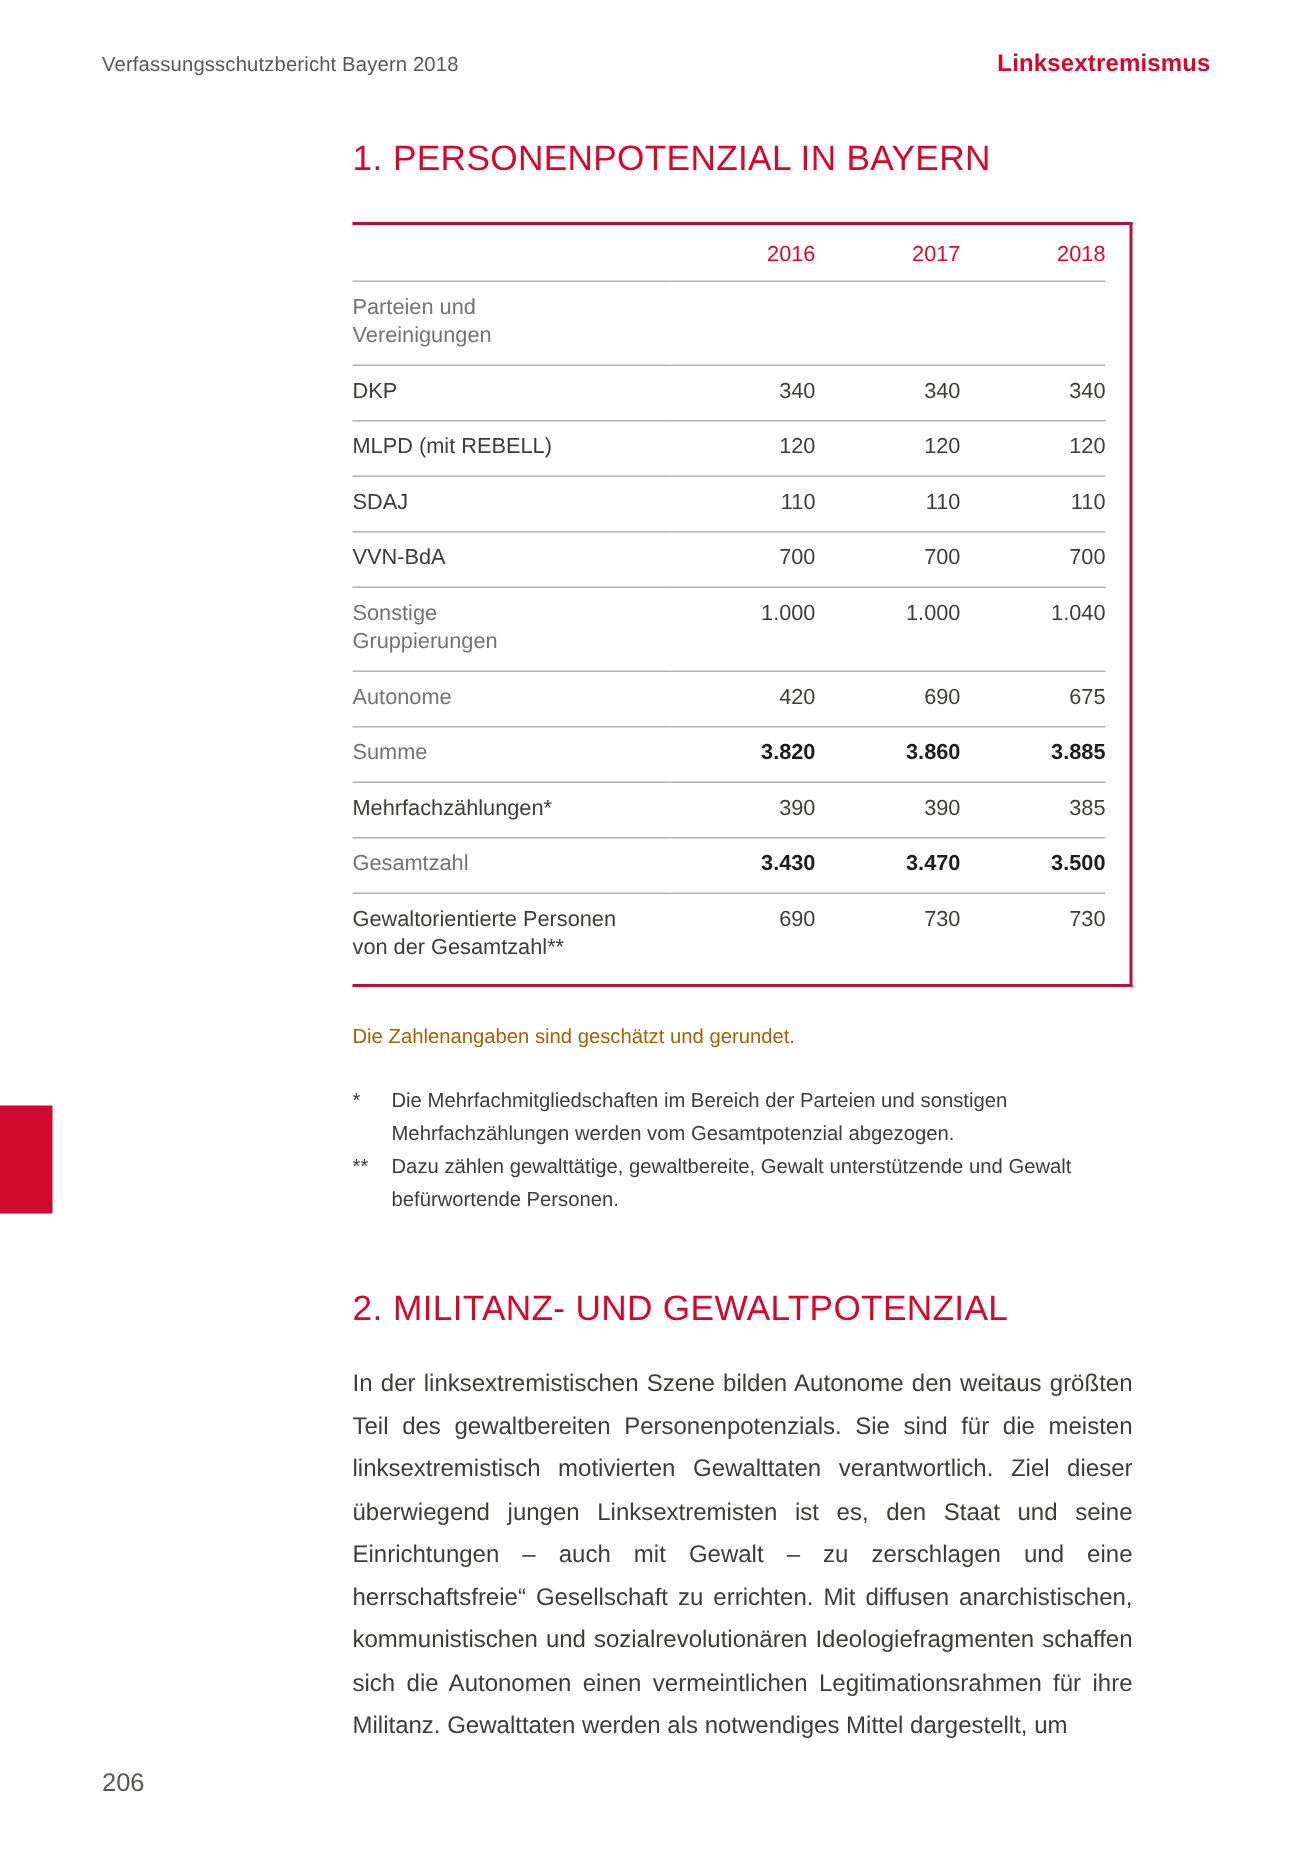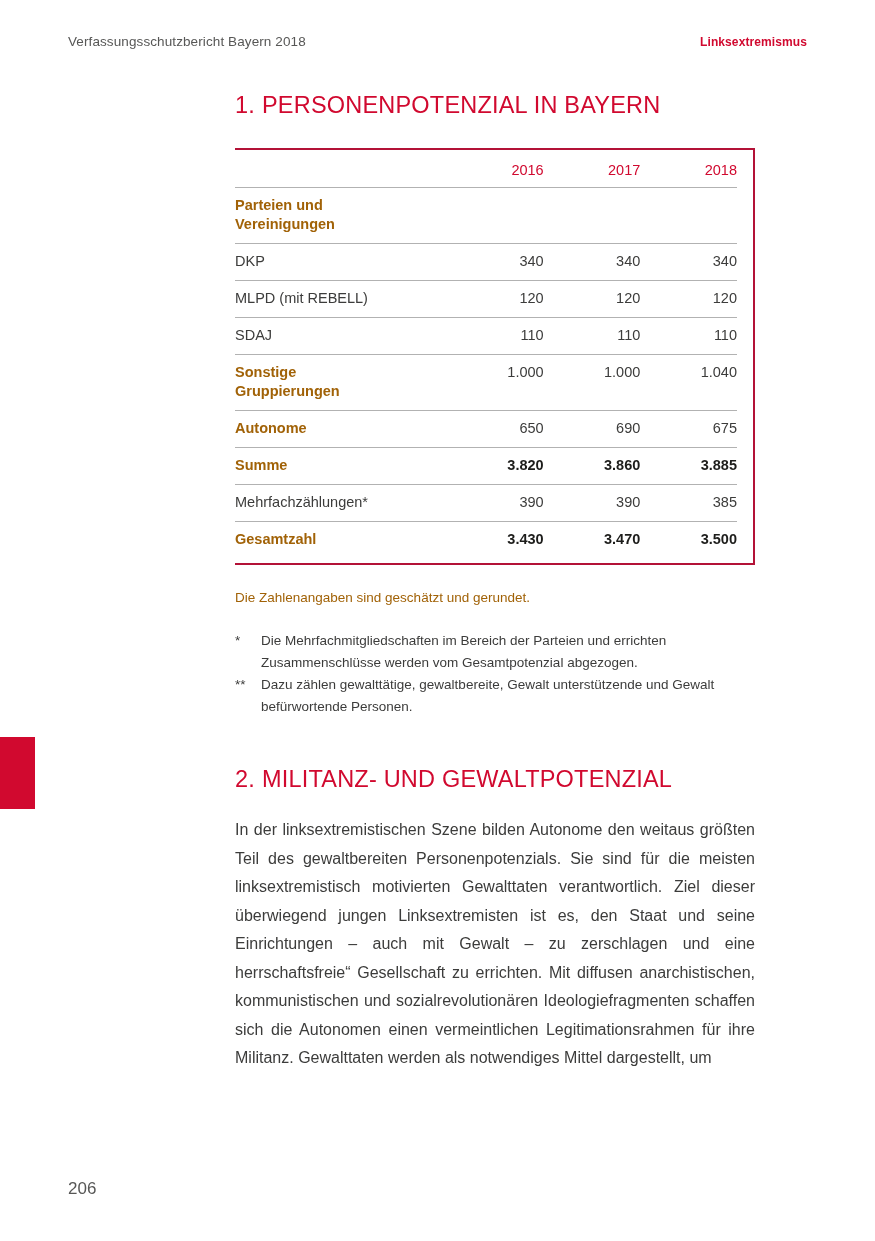--- a/index.html
+++ b/index.html
@@ -25,21 +25,21 @@
     align-items: baseline;
     justify-content: space-between;
   }
   .header-left {
     font-size: 13.5px;
     color: #575756;
     letter-spacing: 0.1px;
     text-align: right;
   }
   .header-right {
-    font-size: 12px;
+    font-size: 16px;
     font-weight: bold;
     color: #d1092f;
     letter-spacing: 0.1px;
   }
 
   
   .side-tab {
     position: absolute;
     left: 0;
     top: 737px;
@@ -112,21 +112,21 @@
     padding-top: 8px;
     padding-bottom: 9px;
   }
   table.potenzial tbody tr:last-child td {
     border-bottom: none;
     padding-bottom: 14px;
   }
   td.label { text-align: left; padding-right: 10px; }
   td.val   { text-align: right; }
 
-  .r-red    { color: #a16207; font-weight: bold; }
+  .r-red    { color: #737373; font-weight: normal; }
   .r-bold   { font-weight: bold; color: #1d1d1b; }
   .plain    { color: #3c3c3b; }
 
   
   .note {
     margin-top: 22px;
     font-size: 13.5px;
     line-height: 21px;
     color: #a16207;
   }
@@ -222,28 +222,34 @@
             <td class="val plain">120</td>
             <td class="val plain">120</td>
           </tr>
           <tr>
             <td class="label plain">SDAJ</td>
             <td class="val plain">110</td>
             <td class="val plain">110</td>
             <td class="val plain">110</td>
           </tr>
           <tr>
+            <td class="label plain">VVN-BdA</td>
+            <td class="val plain">700</td>
+            <td class="val plain">700</td>
+            <td class="val plain">700</td>
+          </tr>
+          <tr>
             <td class="label r-red">Sonstige<br>Gruppierungen</td>
             <td class="val plain">1.000</td>
             <td class="val plain">1.000</td>
             <td class="val plain">1.040</td>
           </tr>
           <tr>
             <td class="label r-red">Autonome</td>
-            <td class="val plain">650</td>
+            <td class="val plain">420</td>
             <td class="val plain">690</td>
             <td class="val plain">675</td>
           </tr>
           <tr>
             <td class="label r-red">Summe</td>
             <td class="val r-bold">3.820</td>
             <td class="val r-bold">3.860</td>
             <td class="val r-bold">3.885</td>
           </tr>
           <tr>
@@ -251,30 +257,36 @@
             <td class="val plain">390</td>
             <td class="val plain">390</td>
             <td class="val plain">385</td>
           </tr>
           <tr>
             <td class="label r-red">Gesamtzahl</td>
             <td class="val r-bold">3.430</td>
             <td class="val r-bold">3.470</td>
             <td class="val r-bold">3.500</td>
           </tr>
+          <tr>
+            <td class="label plain">Gewaltorientierte Personen<br>von der Gesamtzahl**</td>
+            <td class="val plain">690</td>
+            <td class="val plain">730</td>
+            <td class="val plain">730</td>
+          </tr>
         </tbody>
     </table>
   </div>
 
   <div class="note">Die Zahlenangaben sind geschätzt und gerundet.</div>
 
   <div class="footnotes" id="footnotes">
       <div class="fn-row">
         <span class="fn-mark">*</span>
-        <span class="fn-text">Die Mehrfachmitgliedschaften im Bereich der Parteien und errichten Zusammenschlüsse werden vom Gesamtpotenzial abgezogen.</span>
+        <span class="fn-text">Die Mehrfachmitgliedschaften im Bereich der Parteien und sonstigen Mehrfachzählungen werden vom Gesamtpotenzial abgezogen.</span>
       </div>
       <div class="fn-row">
         <span class="fn-mark double">**</span>
         <span class="fn-text">Dazu zählen gewalttätige, gewaltbereite, Gewalt unterstützende und Gewalt befürwortende Personen.</span>
       </div>
     </div>
 
   <h1 class="section-title section-title-2">
     <span class="num">2.</span>
     <span>MILITANZ- UND GEWALTPOTENZIAL</span>

